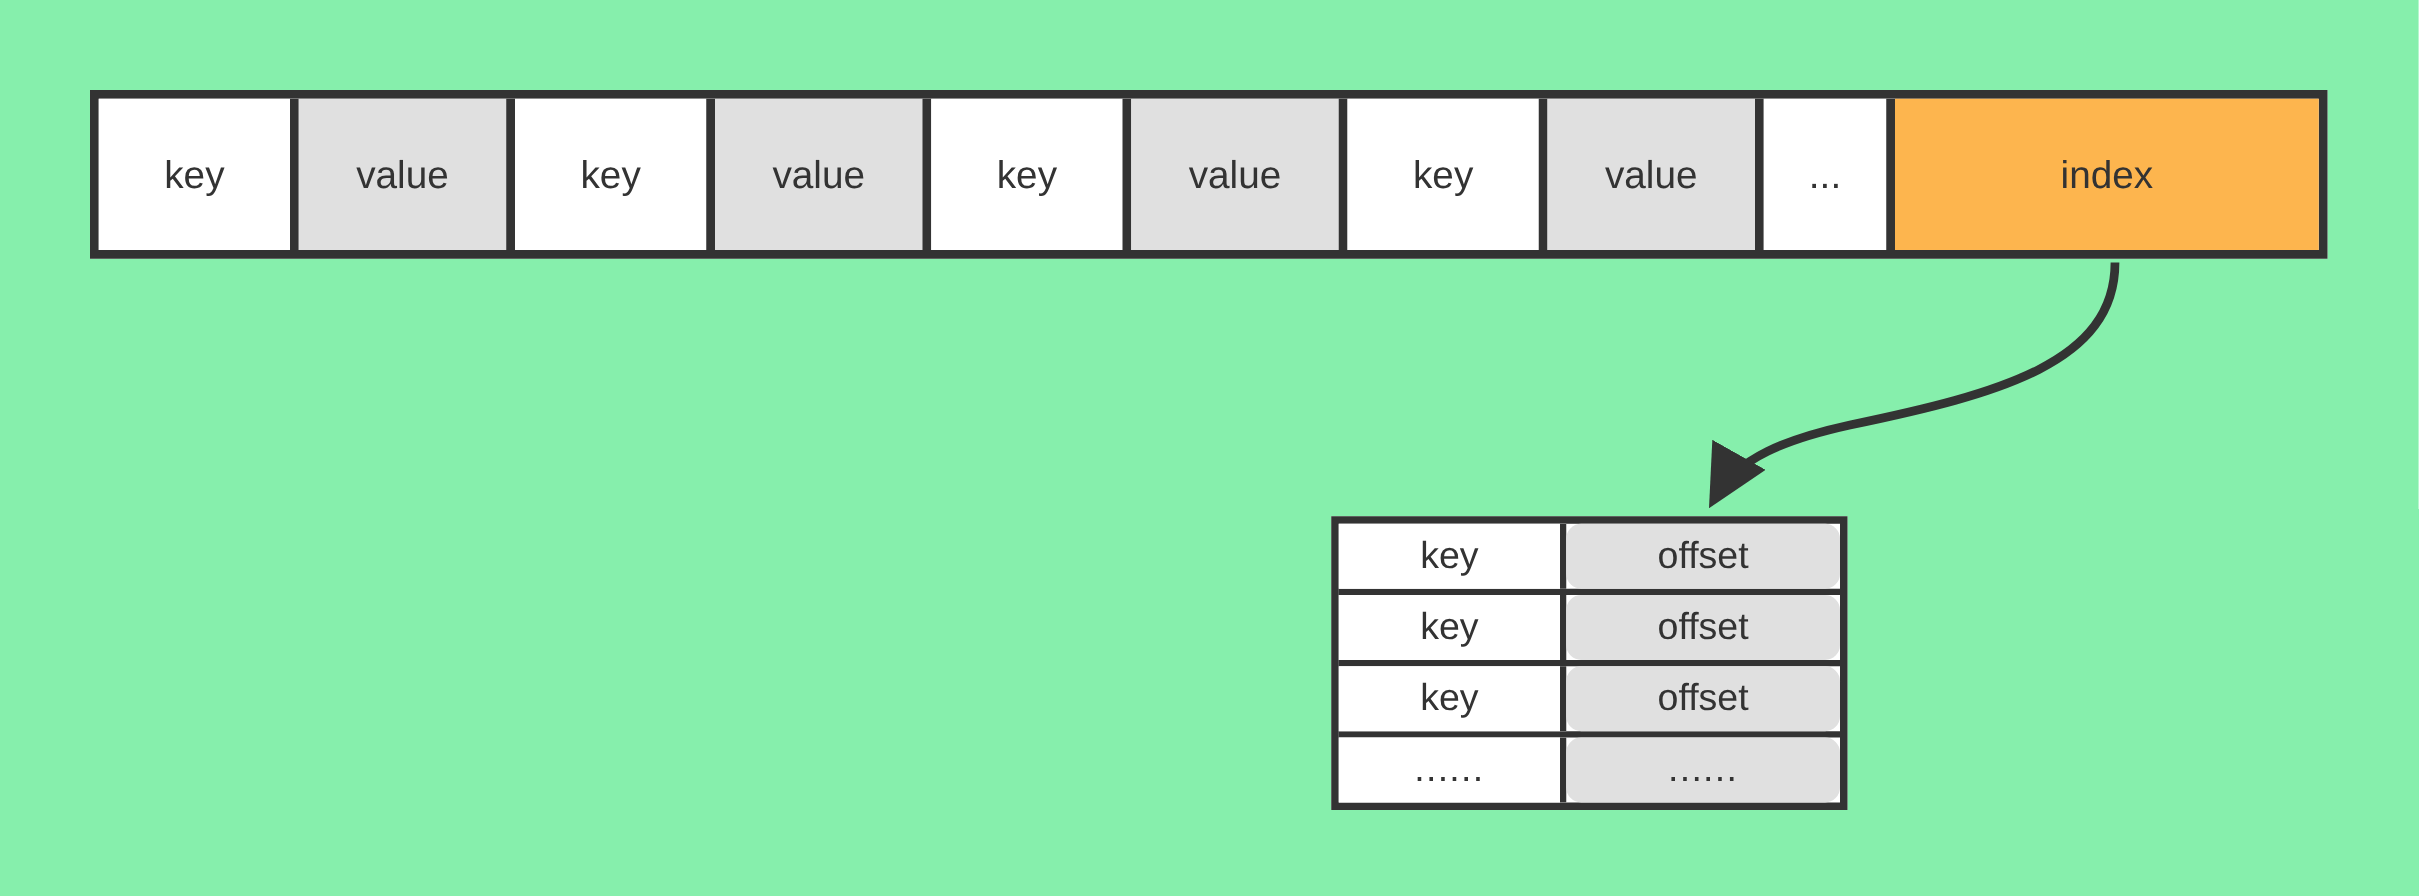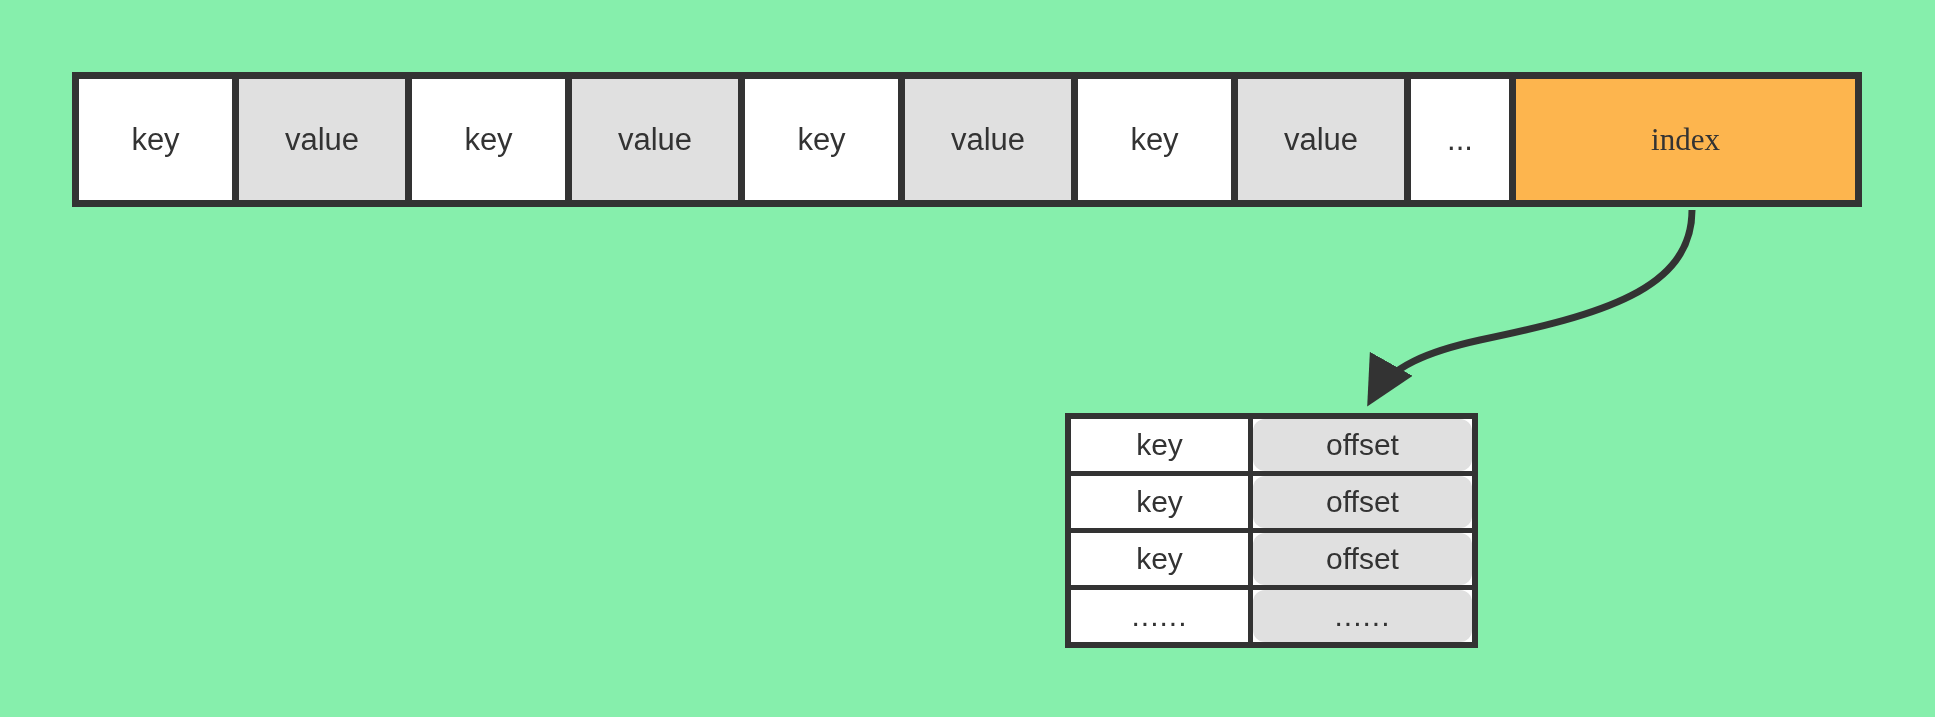--- a/index.html
+++ b/index.html
@@ -40,21 +40,21 @@
     font-size: 31px;
     line-height: 1;
     color: #333333;
     background: #ffffff;
     border-right: 7px solid #333333;
     white-space: nowrap;
     user-select: none;
   }
   .cell:last-child { border-right: none; }
   .cell.shaded { background: #e0e0e0; }
-  .cell.accent  { background: #FDB54E; font-family: Liberation Serif, serif; }
+  .cell.accent  { background: #FDB54E; }
 
   .cell.k   { flex: 0 0 160px; }
   .cell.v   { flex: 0 0 173px; text-align: right; }
   .cell.ell { flex: 0 0 105px; }
   .cell.idx { flex: 1 1 auto; }
 
   
   #connector {
     position: absolute;
     left: 0;

